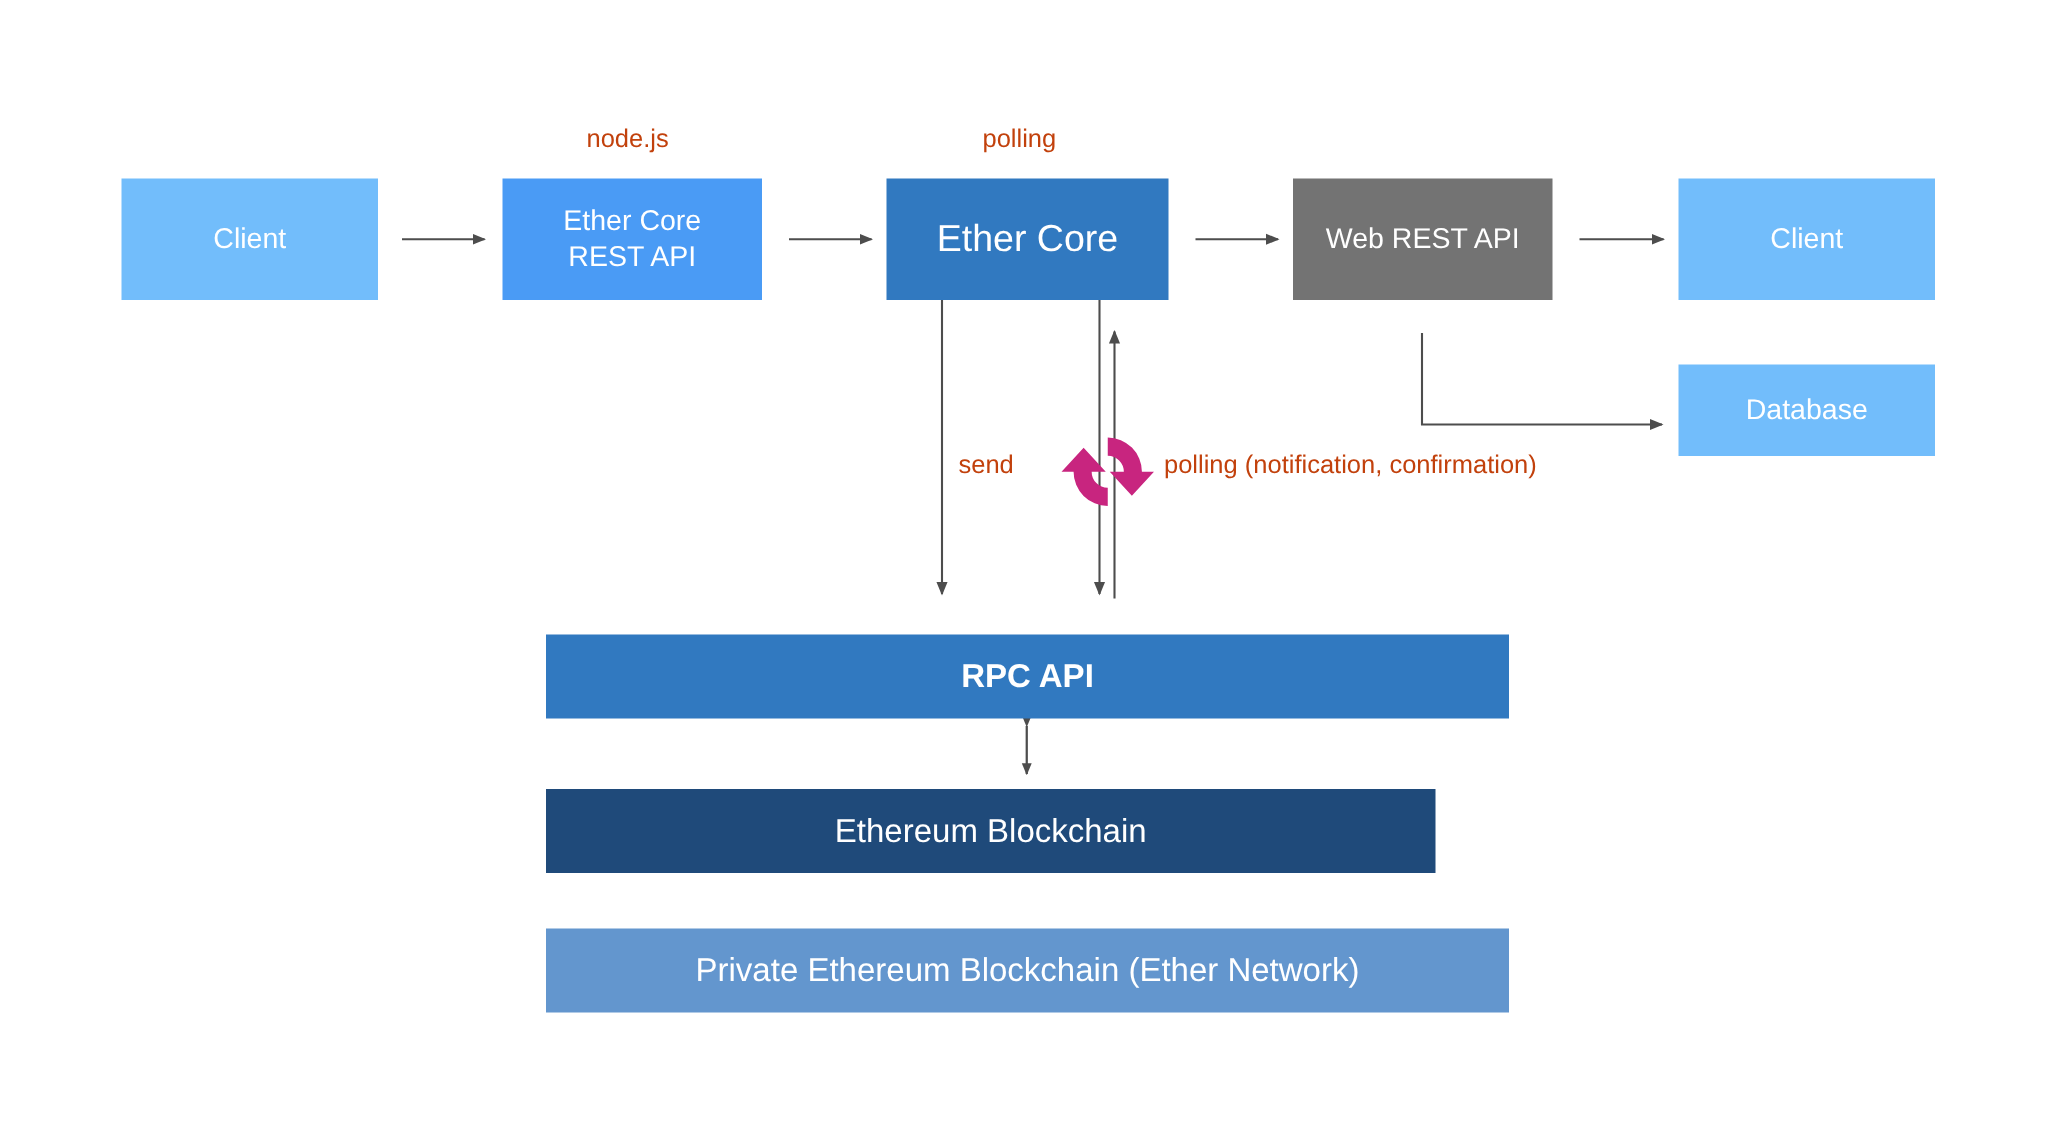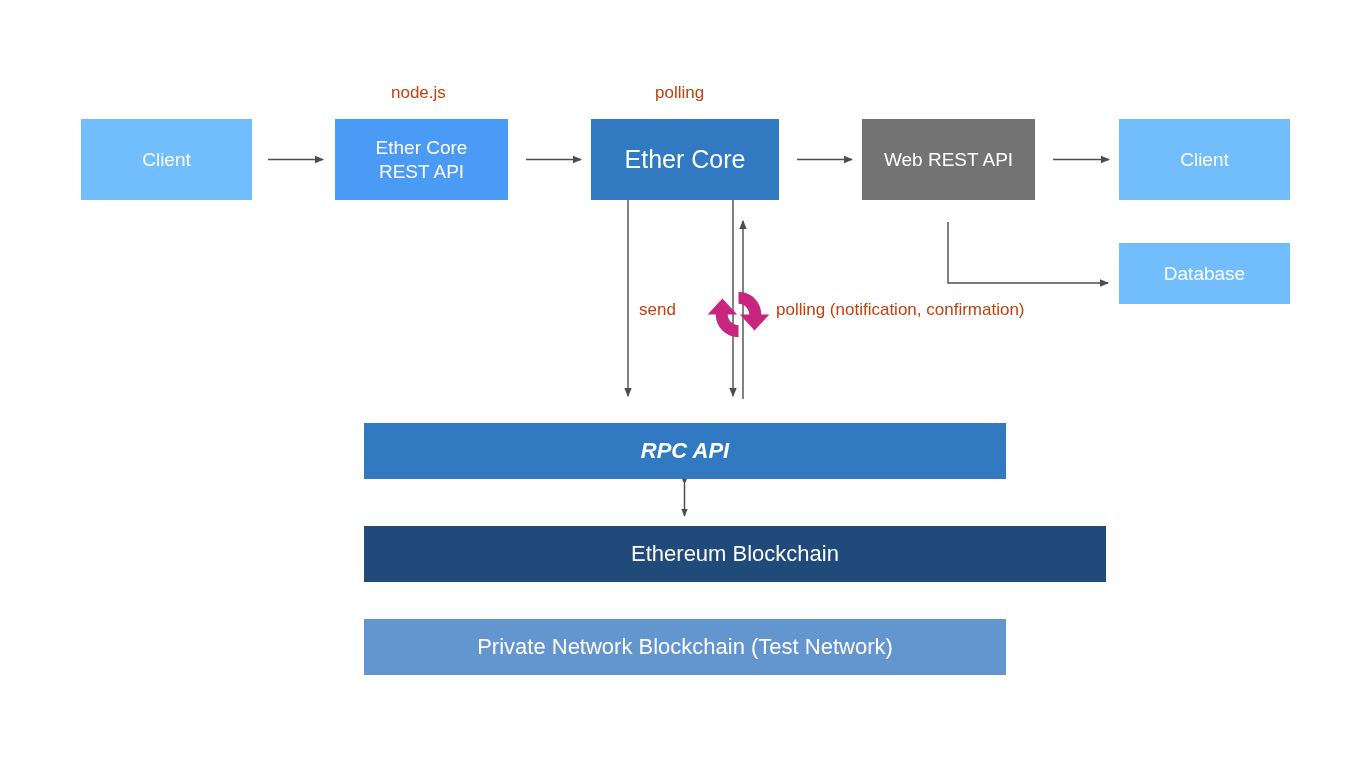--- a/index.html
+++ b/index.html
@@ -11,21 +11,21 @@
   #canvas{position:absolute;left:0;top:0;width:1371px;height:757px;}
   .box{
     position:absolute;display:flex;align-items:center;justify-content:center;
     color:#ffffff;text-align:center;line-height:1.25;box-sizing:border-box;
   }
   .box span{display:block;}
   .lbl{
     position:absolute;color:#c2410c;font-size:17px;white-space:nowrap;
   }
   svg.lines{position:absolute;left:0;top:0;width:1371px;height:757px;pointer-events:none;}
-  .bold{font-weight:bold;font-style:italic;}
+  .bold{font-weight:bold;}
 </style>
 </head>
 <body>
 
 <div id="canvas">
 
   <svg class="lines" viewBox="0 0 1371 757" xmlns="http://www.w3.org/2000/svg">
     <defs>
       <marker id="ah" markerWidth="9" markerHeight="9" refX="8" refY="4.5" orient="auto" markerUnits="userSpaceOnUse">
         <path d="M0,0.8 L9,4.5 L0,8.2 z" fill="#4d4d4d"></path>
@@ -90,21 +90,21 @@
   <div class="box" style="left:1119px;top:243px;width:171px;height:61px;background:#72bdfb;font-size:19px;">
     <span>Database</span>
   </div>
 
   <div class="box" style="left:364px;top:423px;width:642px;height:56px;background:#3179c0;font-size:22px;">
     <span>
         <span class="bold">RPC API</span>
       </span>
   </div>
 
-  <div class="box" style="left:364px;top:526px;width:742px;height:56px;background:#1f4a7a;font-size:22px;">
+  <div class="box" style="left:364px;top:526px;width:593px;height:56px;background:#1f4a7a;font-size:22px;">
     <span>Ethereum Blockchain</span>
   </div>
 
   <div class="box" style="left:364px;top:619px;width:642px;height:56px;background:#6396ce;font-size:22px;">
-    <span>Private Network Blockchain (Test Network)</span>
+    <span>Private Ethereum Blockchain (Ether Network)</span>
   </div>
 
 </div>
 
 </body></html>

